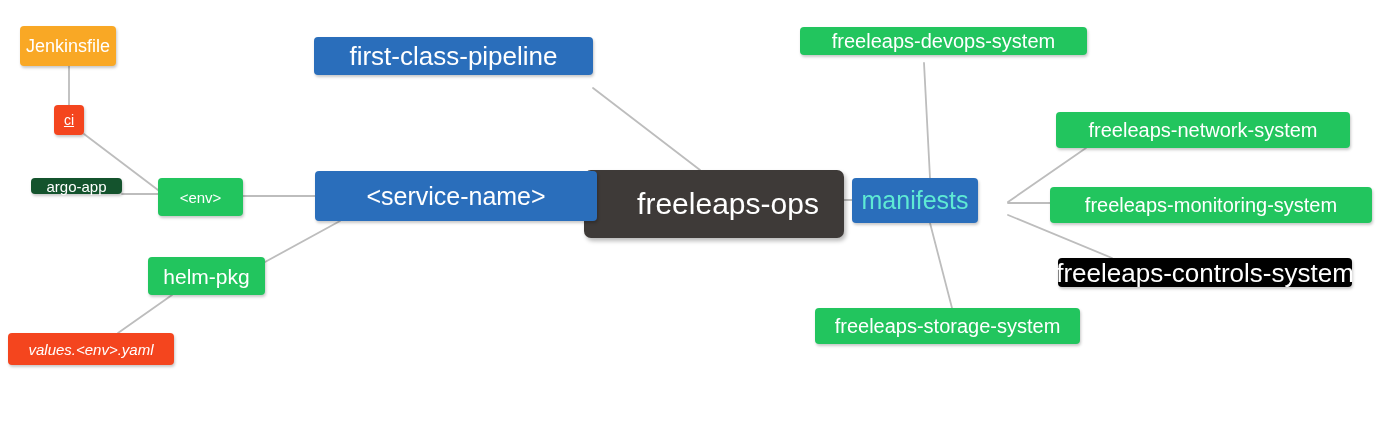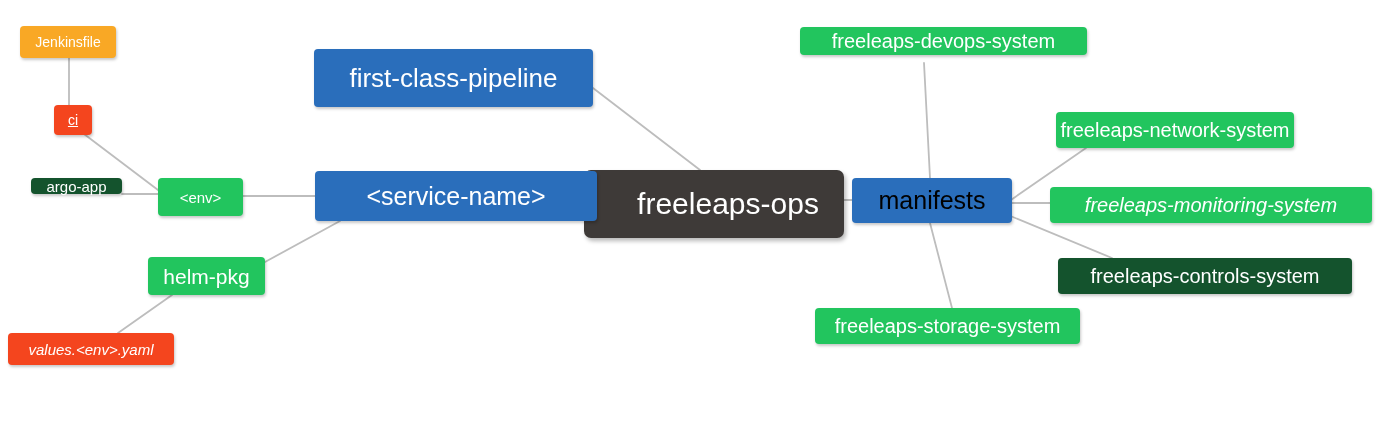--- a/index.html
+++ b/index.html
@@ -64,27 +64,27 @@
       <line x1="172" y1="295" x2="118" y2="333" stroke="#bdbdbd" stroke-width="1.8" stroke-linecap="round"></line>
       <line x1="930" y1="178" x2="924" y2="63" stroke="#bdbdbd" stroke-width="1.8" stroke-linecap="round"></line>
       <line x1="1008" y1="202" x2="1086" y2="148" stroke="#bdbdbd" stroke-width="1.8" stroke-linecap="round"></line>
       <line x1="1008" y1="203" x2="1050" y2="203" stroke="#bdbdbd" stroke-width="1.8" stroke-linecap="round"></line>
       <line x1="1008" y1="215" x2="1112" y2="258" stroke="#bdbdbd" stroke-width="1.8" stroke-linecap="round"></line>
       <line x1="930" y1="223" x2="952" y2="308" stroke="#bdbdbd" stroke-width="1.8" stroke-linecap="round"></line>
     </svg>
   <div id="node-layer">
       <div class="node root" style="left: 584px; top: 170px; width: 260px; height: 68px; background: rgb(62, 58, 56); font-size: 30px; color: rgb(255, 255, 255);">freeleaps-ops</div>
       <div class="node" style="left: 315px; top: 171px; width: 282px; height: 50px; background: rgb(42, 110, 187); font-size: 25px; color: rgb(255, 255, 255);">&lt;service-name&gt;</div>
-      <div class="node" style="left: 314px; top: 37px; width: 279px; height: 58px; background: rgb(42, 110, 187); font-size: 26px; color: rgb(255, 255, 255); margin-top: 12px;">first-class-pipeline</div>
-      <div class="node" style="left: 852px; top: 178px; width: 160px; height: 45px; background: rgb(42, 110, 187); font-size: 25px; color: #000000;">manifests</div>
+      <div class="node" style="left: 314px; top: 37px; width: 279px; height: 38px; background: rgb(42, 110, 187); font-size: 26px; color: rgb(255, 255, 255);">first-class-pipeline</div>
+      <div class="node" style="left: 852px; top: 178px; width: 126px; height: 45px; background: rgb(42, 110, 187); font-size: 25px; color: #5eead4;">manifests</div>
       <div class="node" style="left: 158px; top: 178px; width: 85px; height: 38px; background: rgb(34, 197, 94); font-size: 15px; color: rgb(255, 255, 255);">&lt;env&gt;</div>
       <div class="node" style="left: 148px; top: 257px; width: 117px; height: 38px; background: rgb(34, 197, 94); font-size: 21px; color: rgb(255, 255, 255);">helm-pkg</div>
-      <div class="node" style="left: 20px; top: 26px; width: 96px; height: 32px; background: rgb(249, 168, 37); font-size: 14px; color: rgb(255, 255, 255); text-align: center;">Jenkinsfile</div>
-      <div class="node" style="left: 54px; top: 105px; width: 38px; height: 30px; background: rgb(244, 69, 30); font-size: 14px; color: rgb(255, 255, 255); text-decoration: underline;">ci</div>
+      <div class="node" style="left: 20px; top: 26px; width: 96px; height: 40px; background: rgb(249, 168, 37); font-size: 18px; color: rgb(255, 255, 255); text-align: center;">Jenkinsfile</div>
+      <div class="node" style="left: 54px; top: 105px; width: 30px; height: 30px; background: rgb(244, 69, 30); font-size: 14px; color: rgb(255, 255, 255); text-decoration: underline;">ci</div>
       <div class="node" style="left: 31px; top: 178px; width: 91px; height: 16px; background: #14532d; font-size: 15px; color: rgb(255, 255, 255);">argo-app</div>
       <div class="node" style="left: 8px; top: 333px; width: 166px; height: 32px; background: rgb(244, 69, 30); font-size: 15px; color: rgb(255, 255, 255); font-style: italic;">values.&lt;env&gt;.yaml</div>
       <div class="node" style="left: 800px; top: 27px; width: 287px; height: 28px; background: rgb(34, 197, 94); font-size: 20px; color: rgb(255, 255, 255);">freeleaps-devops-system</div>
-      <div class="node" style="left: 1056px; top: 112px; width: 238px; height: 36px; background: rgb(34, 197, 94); font-size: 20px; color: rgb(255, 255, 255);">freeleaps-network-system</div>
-      <div class="node" style="left: 1050px; top: 187px; width: 322px; height: 36px; background: rgb(34, 197, 94); font-size: 20px; color: rgb(255, 255, 255); font-style: italic;">freeleaps-monitoring-system</div>
-      <div class="node" style="left: 1058px; top: 258px; width: 294px; height: 36px; background: #14532d; font-size: 20px; color: rgb(255, 255, 255);">freeleaps-controls-system</div>
+      <div class="node" style="left: 1056px; top: 112px; width: 294px; height: 36px; background: rgb(34, 197, 94); font-size: 20px; color: rgb(255, 255, 255);">freeleaps-network-system</div>
+      <div class="node" style="left: 1050px; top: 187px; width: 322px; height: 36px; background: rgb(34, 197, 94); font-size: 20px; color: rgb(255, 255, 255);">freeleaps-monitoring-system</div>
+      <div class="node" style="left: 1058px; top: 258px; width: 294px; height: 29px; background: #000000; font-size: 26px; color: rgb(255, 255, 255);">freeleaps-controls-system</div>
       <div class="node" style="left: 815px; top: 308px; width: 265px; height: 36px; background: rgb(34, 197, 94); font-size: 20px; color: rgb(255, 255, 255);">freeleaps-storage-system</div>
     </div>
 </div>
 
 </body></html>

